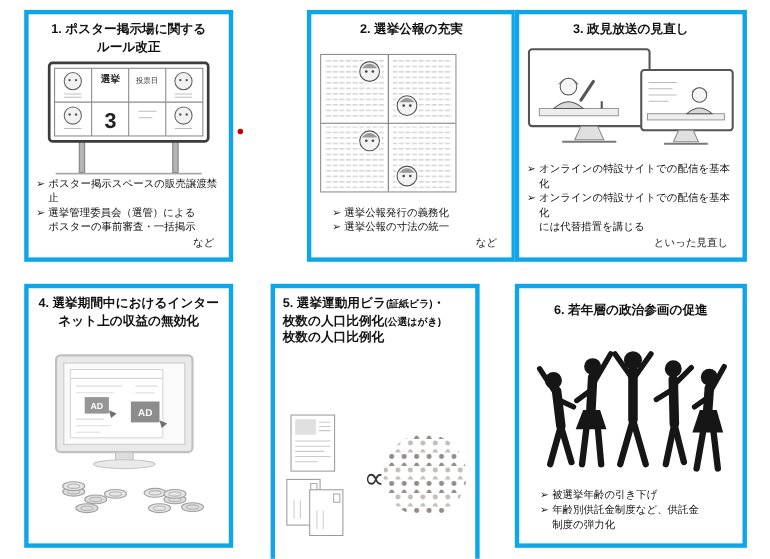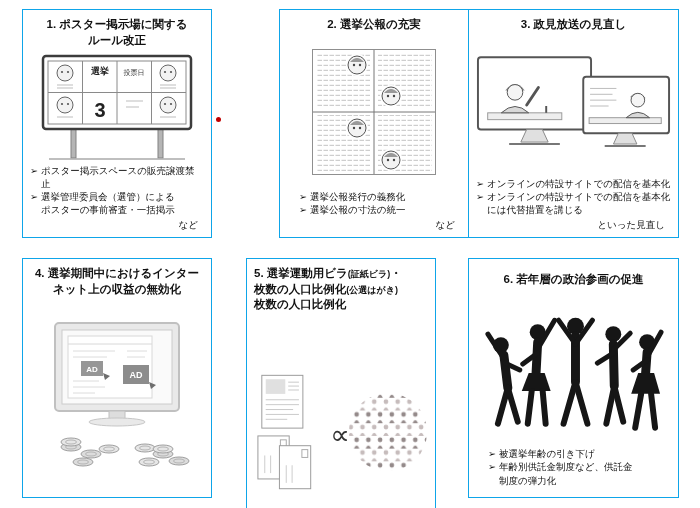--- a/index.html
+++ b/index.html
@@ -2,38 +2,38 @@
 <html><head>
 <meta charset="utf-8">
 <style>
   html,body{margin:0;padding:0;}
   body{
     width:700px;height:508px;position:relative;background:#ffffff;
     font-family:"Liberation Sans","DejaVu Sans",sans-serif;color:#111;
     overflow:hidden;
   }
   .panel{
-    position:absolute;border:1px solid #0ea5e9;background:#fff;
+    position:absolute;border:4px solid #0ea5e9;background:#fff;
     box-sizing:border-box;padding:7px 7px 6px 7px;
     display:flex;flex-direction:column;
   }
   #panel1{left:22px;top:9px;width:190px;height:229px;}
   #panel2{left:245px;top:9px;width:190px;height:229px;margin-left:34px;}
   #panel3{left:468px;top:9px;width:211px;height:229px;gap:28px;}
   #panel4{left:22px;top:258px;width:190px;height:240px;}
   #panel5{left:246px;top:258px;width:190px;height:301px;}
   #panel6{left:468px;top:258px;width:211px;height:240px;}
   .panel-title{
     font-weight:bold;font-size:11.5px;line-height:1.35;text-align:center;
     flex:0 0 auto;margin-bottom:2px;
   }
   .panel-title.left{text-align:left;}
   .panel-title .small{font-size:9px;}
   .pre{white-space:pre-line;}
-  .illus{flex:1 1 auto;display:flex;align-items:center;justify-content:center;min-height:0;}
+  .illus{flex:1 1 auto;display:flex;align-items:center;justify-content:flex-start;min-height:0;}
   .bullets{flex:0 0 auto;font-size:9.5px;line-height:1.4;}
   .bullets.indent{padding-left:12px;}
   .bullet{display:flex;gap:3px;align-items:flex-start;}
   .marker{flex:0 0 auto;font-size:9.5px;}
   .note{text-align:right;font-size:9.5px;padding-right:6px;margin-top:1px;}
   #panel6 .bullets{margin-bottom:4px;}
   #red-dot{
     position:absolute;left:216px;top:117px;width:5px;height:5px;
     border-radius:50%;background:#c00000;
   }

